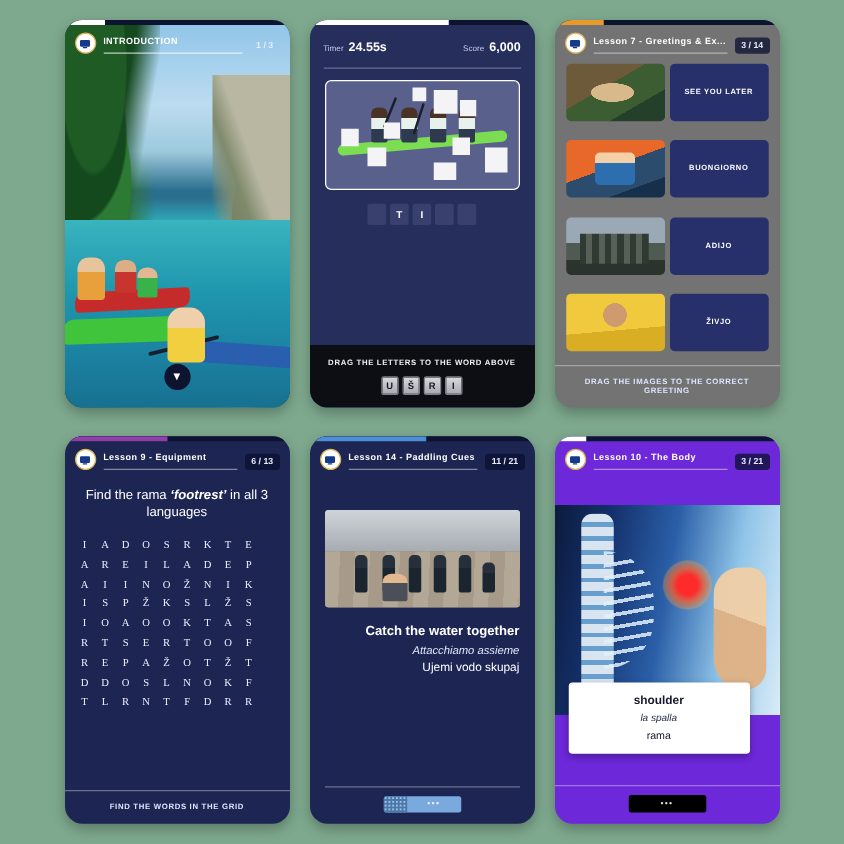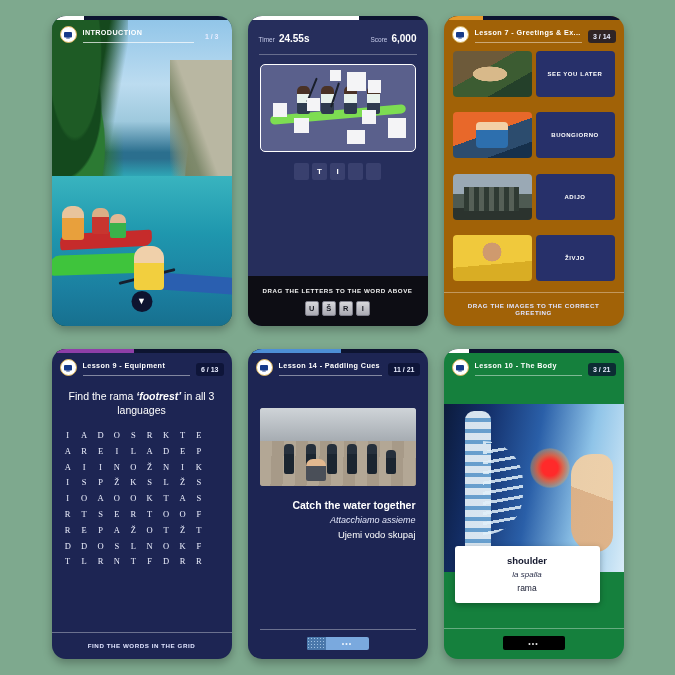--- a/index.html
+++ b/index.html
@@ -212,21 +212,21 @@
   .p2 .tray { display: flex; justify-content: center; gap: 3px; margin-top: 7px; }
   .p2 .key {
     width: 14px; height: 15px; border-radius: 2px;
     background: linear-gradient(180deg,#d8d8dc,#a9a9b2);
     border: 1px solid #7e7e8a;
     display: flex; align-items: center; justify-content: center;
     font-size: 7.5px; font-weight: bold; color: #181a22;
   }
 
   
-  .p3 { background: #a16207; }
+  .p3 { background: #737373; }
   .p3 .pairs {
     display: grid; grid-template-columns: 1fr 1fr;
     gap: 4px; padding: 8px 9px 0; flex: 1 1 auto;
   }
   .p3 .thumb {
     height: 46px; border-radius: 4px; overflow: hidden; position: relative;
   }
   .t1 { background: linear-gradient(150deg,#6d5a3a 0 40%,#3c5c32 40% 72%,#24402a 72%); }
   .t1::after { content:""; position:absolute; left:18%; top:28%; width:58%; height:44%;
     background: radial-gradient(ellipse,#d8b98a 0 52%,transparent 54%); }
@@ -300,21 +300,21 @@
     width: 19px; height: 100%; border-radius: 2px 0 0 2px;
     background: #4a78ab;
     background-image: radial-gradient(#9fc2e4 .8px, transparent .9px);
     background-size: 3px 3px;
   }
   .p5 .pill .dots {
     flex: 1; text-align: center; font-size: 7px; color: #eaf2fb; letter-spacing: 1px;
   }
 
   
-  .p6 { background: #15803d; }
+  .p6 { background: #6d28d9; }
   .p6 .anat {
     margin: 28px 0 0; height: 168px; position: relative; overflow: hidden;
     background: linear-gradient(100deg,#0c1b3c 0%, #14306b 22%, #2a5fa8 48%, #8fc4e8 74%, #d9ecf8 100%);
   }
   .p6 .spine {
     position: absolute; left: 12%; top: 4%; width: 26px; height: 92%;
     background: repeating-linear-gradient(180deg, #e9f4fb 0 7px, #6fa8d6 7px 11px);
     border-radius: 9px; opacity: .92;
   }
   .p6 .ribs { position: absolute; left: 22%; top: 22%; width: 40px; height: 56%;

